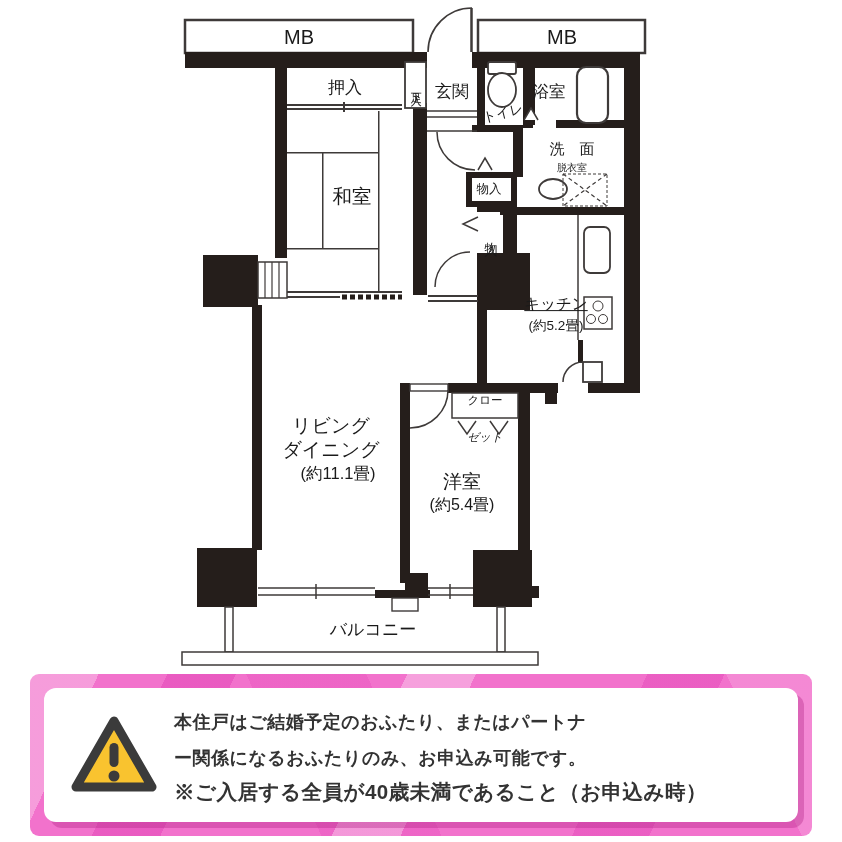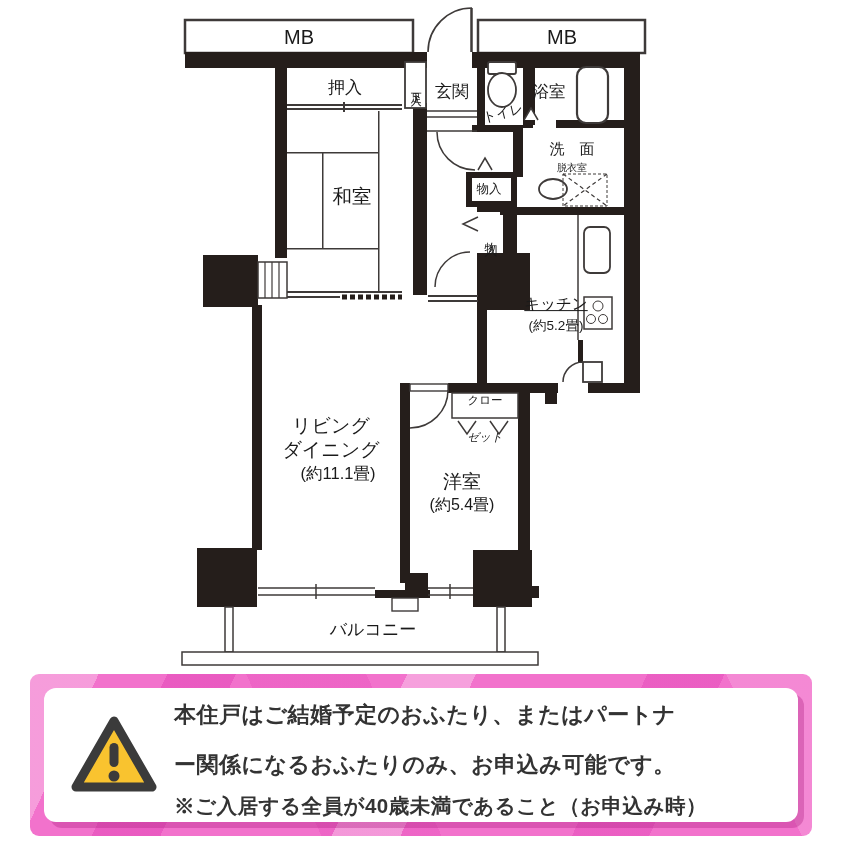--- a/index.html
+++ b/index.html
@@ -27,21 +27,21 @@
         rgba(214,38,168,.30) 16% 24%, transparent 24% 44%,
         rgba(255,255,255,.33) 44% 52%, transparent 52% 72%,
         rgba(214,38,168,.26) 72% 81%, transparent 81%),
       linear-gradient(245deg, rgba(255,255,255,.16) 0 10%, transparent 10% 52%,
         rgba(220,50,175,.20) 52% 66%, transparent 66%);}
   .notice-card{position:absolute;left:14px;top:14px;width:754px;height:134px;
     background:#fff;border-radius:12px;box-shadow:6px 6px 0 rgba(178,39,138,.38);
     display:flex;align-items:center;}
   .warn-icon{flex:0 0 auto;margin-left:24px;}
   .notice-text{margin-left:14px;}
-  .n-line{font-size:22px;font-weight:bold;color:var(--notice-text);line-height:50px;letter-spacing:.5px;}
+  .n-line{font-size:18px;font-weight:bold;color:var(--notice-text);line-height:36px;letter-spacing:.5px;}
   .n-sub{font-size:20.5px;font-weight:bold;color:var(--notice-text);line-height:30px;margin-top:1px;letter-spacing:.5px;}
 </style>
 </head>
 <body>
 
 <div class="plan">
   <svg width="842" height="676" viewBox="0 0 842 676">
 
     <g fill="#ffffff" stroke="var(--line)" stroke-width="2.5">
       <rect x="185" y="20" width="228" height="33"></rect>

